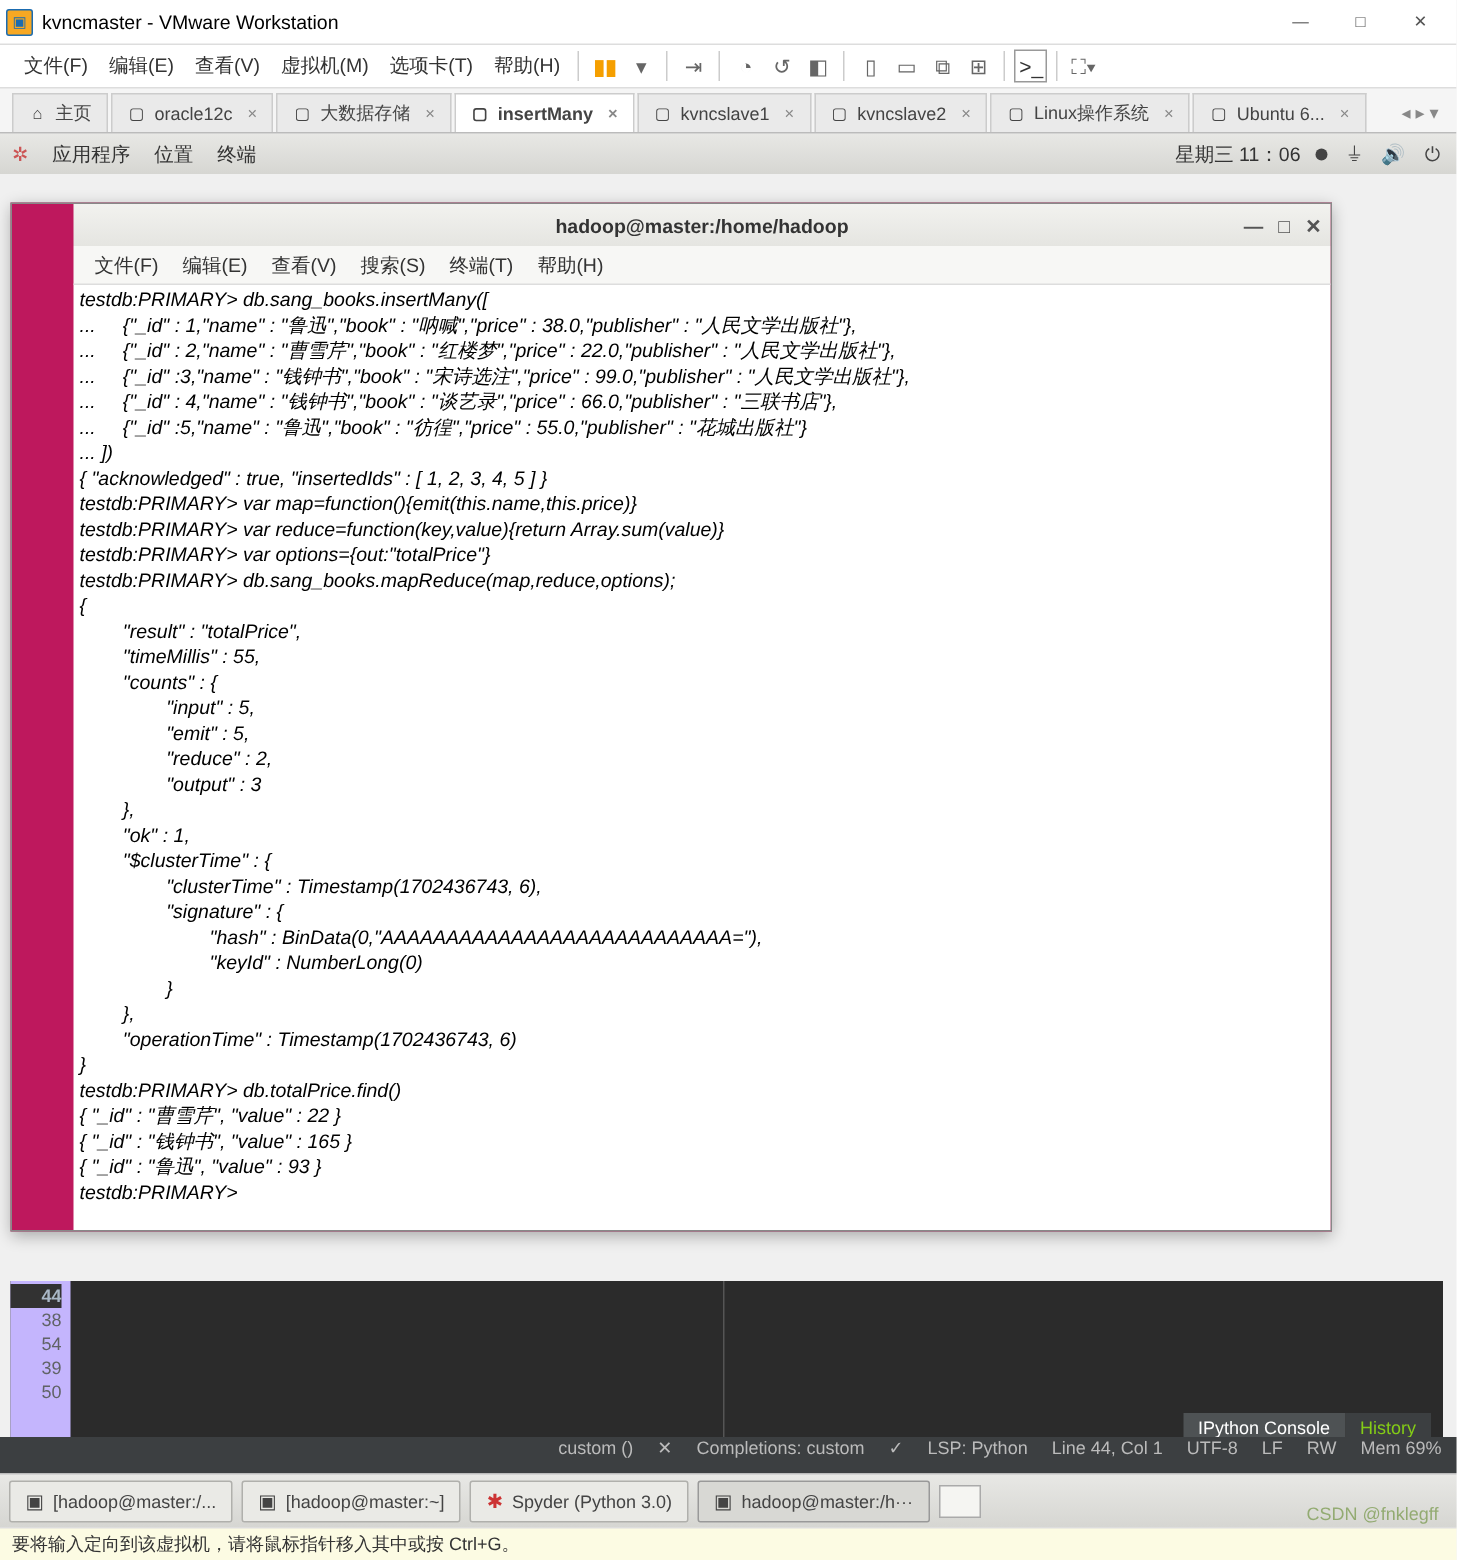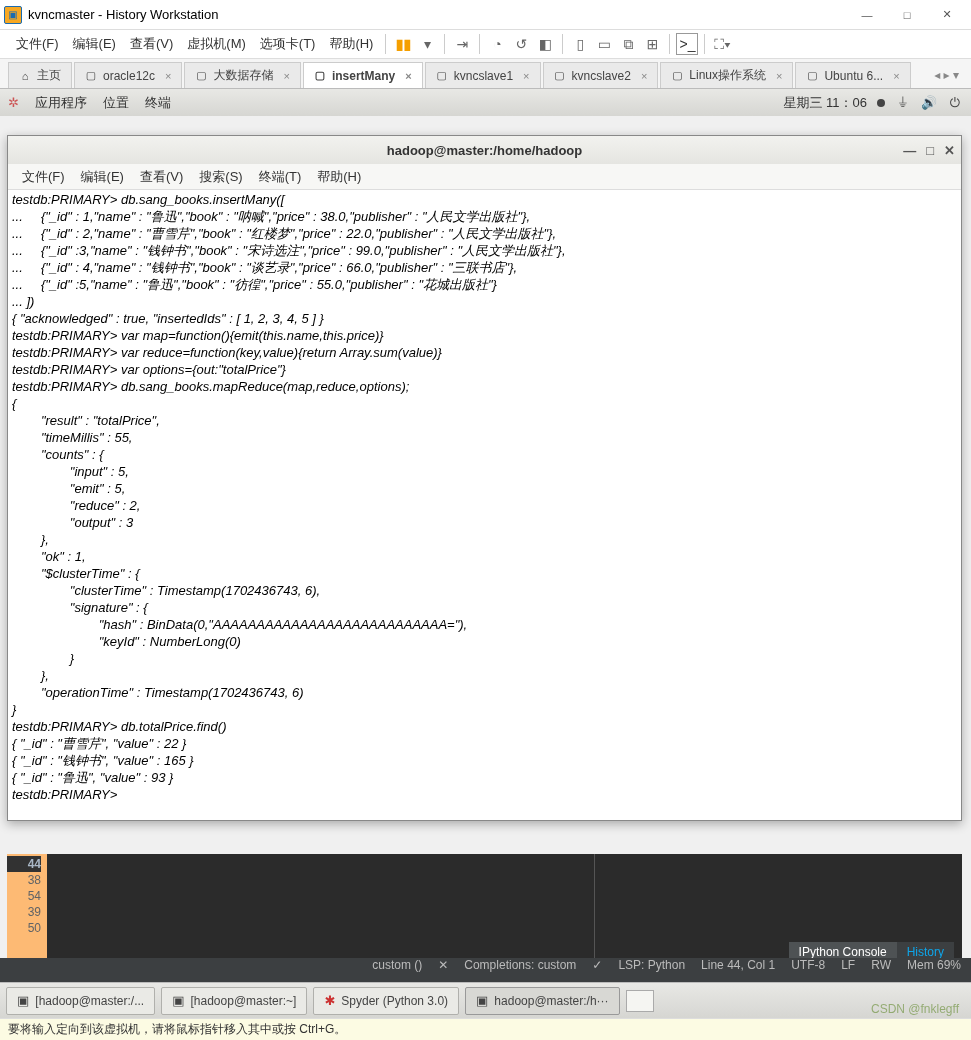--- a/index.html
+++ b/index.html
@@ -27,35 +27,35 @@
 .tabstrip .spacer { flex:1; }
 .tabnav { display:flex; align-items:center; height:26px; gap:6px; color:#888; font-size:12px; padding:0 4px; }
 
 
 .gnome-top { height:28px; background:linear-gradient(#e8e8e5,#d6d6d2); display:flex; align-items:center; padding:0 8px; gap:16px; color:#333; border-top:1px solid #bbb; }
 .gnome-top .right { margin-left:auto; display:flex; align-items:center; gap:10px; }
 .dot { width:8px; height:8px; background:#444; border-radius:50%; display:inline-block; }
 .gn-icon { width:16px; height:16px; display:flex; align-items:center; justify-content:center; font-size:13px; color:#444; }
 
 
-.termwin { position:absolute; left:7px; top:135px; width:955px; background:#be185d; border:1px solid #888; box-shadow:0 3px 10px rgba(0,0,0,.3); }
+.termwin { position:absolute; left:7px; top:135px; width:881px; background:#be185d; border:1px solid #888; box-shadow:0 3px 10px rgba(0,0,0,.3);padding-left:41px; }
 .termtitle { height:28px; background:linear-gradient(#f2f2ef,#e5e5e1); display:flex; align-items:center; justify-content:center; font-weight:600; color:#333; position:relative; }
 .termctrls { position:absolute; right:6px; display:flex; gap:10px; color:#555; font-size:13px; }
 .termmenu { height:26px; background:#f7f7f5; border-bottom:1px solid #ddd; display:flex; align-items:center; padding:0 8px; gap:4px; color:#333; }
 .termmenu span { padding:2px 6px; }
 .termbody { background:#fff; font-family:Consolas,"Courier New",monospace; font-size:13px; line-height:16px; padding:2px 4px; white-space:pre; color:#000; height:630px; overflow:hidden;font-style:italic; }
 
 
 .dark-bottom { position:absolute; left:7px; top:854px; width:955px; height:110px; background:#2b2b2b; display:flex; }
-.gutter { width:40px; background:#fdba74; color:#606366; font-family:Consolas; font-size:12px; line-height:16px; text-align:right; padding:2px 6px 0 0; }
+.gutter { width:40px; background:#c4b5fd; color:#606366; font-family:Consolas; font-size:12px; line-height:16px; text-align:right; padding:2px 6px 0 0; }
 .gutter .cur { background:#323232; color:#a9b7c6; font-weight:bold; }
 .dark-main { flex:1; position:relative; }
-.dark-split { border-left:1px solid #555; width:368px; height:100%; background:#2b2b2b; position:relative; }
+.dark-split { border-left:1px solid #555; width:480px; height:100%; background:#2b2b2b; position:relative; }
 .tab-btns { position:absolute; bottom:2px; right:8px; display:flex; }
-.tab-btn { padding:3px 10px; font-size:12px; color:#0ea5e9; background:#3c3f41; }
+.tab-btn { padding:3px 10px; font-size:12px; color:#84cc16; background:#3c3f41; }
 .tab-btn.act { background:#4e5254; color:#fff; }
 .scroll-h { position:absolute; bottom:0; left:7px; width:955px; height:14px; background:#3c3f41; }
 .scroll-thumb { position:absolute; left:50px; width:200px; height:10px; top:2px; background:#5a5d60; border-radius:3px; }
 
 
 .statusline { position:absolute; bottom:58px; width:100%; height:24px; background:#3c3f41; color:#bbb; font-size:12px; display:flex; align-items:flex-start; padding:0 10px; gap:16px; }
 .statusline .spacer { flex:1; }
 
 
 .gnome-bot { position:absolute; bottom:22px; width:100%; height:36px; background:linear-gradient(#e8e8e5,#d6d6d2); display:flex; align-items:center; padding:0 6px; gap:6px; border-top:1px solid #bbb; }
@@ -66,21 +66,21 @@
 
 
 .vm-hint { position:absolute; bottom:0; width:100%; height:22px; background:#fcfbe3; color:#333; font-size:12px; display:flex; align-items:center; padding:0 8px; border-top:1px solid #ddd; }
 .watermark { position:absolute; bottom:24px; right:12px; color:#4d7c0f; font-size:12px; opacity:.5; }
 </style>
 </head>
 <body>
 
 <div class="titlebar">
   <div class="vmicon">▣</div>
-  <span>kvncmaster - History Workstation</span>
+  <span>kvncmaster - VMware Workstation</span>
   <div class="spacer"></div>
   <div class="winbtn">—</div>
   <div class="winbtn">□</div>
   <div class="winbtn">✕</div>
 </div>
 
 <div class="menubar">
   <span>文件(F)</span>
   <span>编辑(E)</span>
   <span>查看(V)</span>

